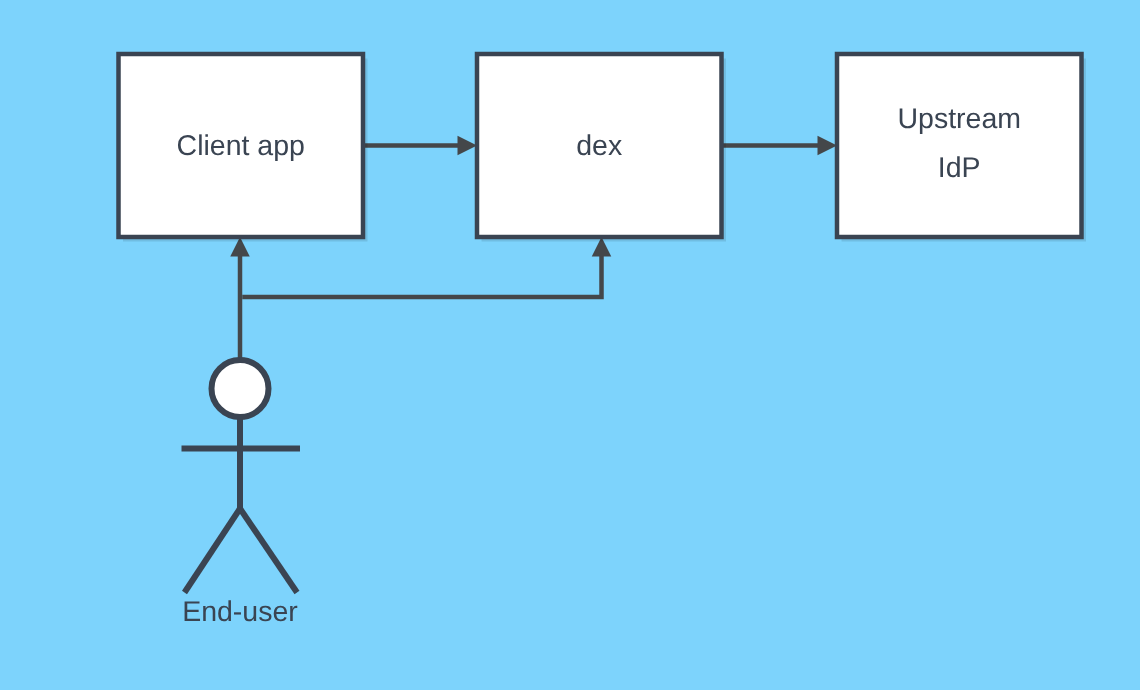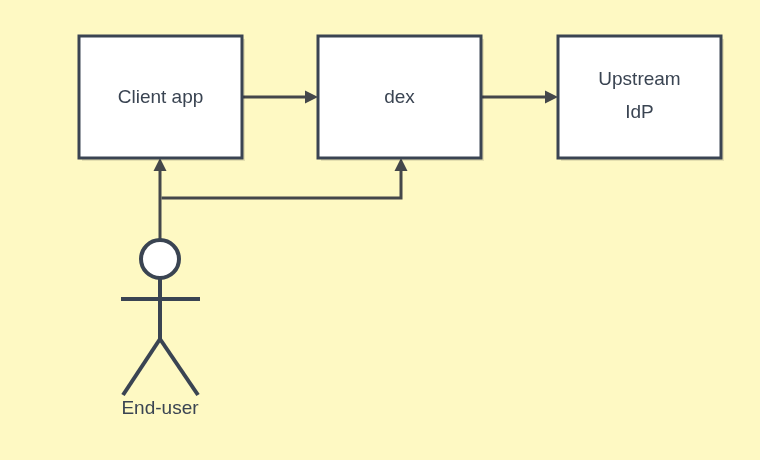--- a/index.html
+++ b/index.html
@@ -8,21 +8,21 @@
     padding: 0;
     background: #ffffff;
   }
   body {
     font-family: "Liberation Sans", sans-serif;
   }
   #canvas {
     position: relative;
     width: 760px;
     height: 460px;
-    background: #fef9c3;
+    background: #7dd3fc;
     overflow: hidden;
   }
   #diagram-svg {
     position: absolute;
     left: 0;
     top: 0;
     width: 760px;
     height: 460px;
     display: block;
   }

